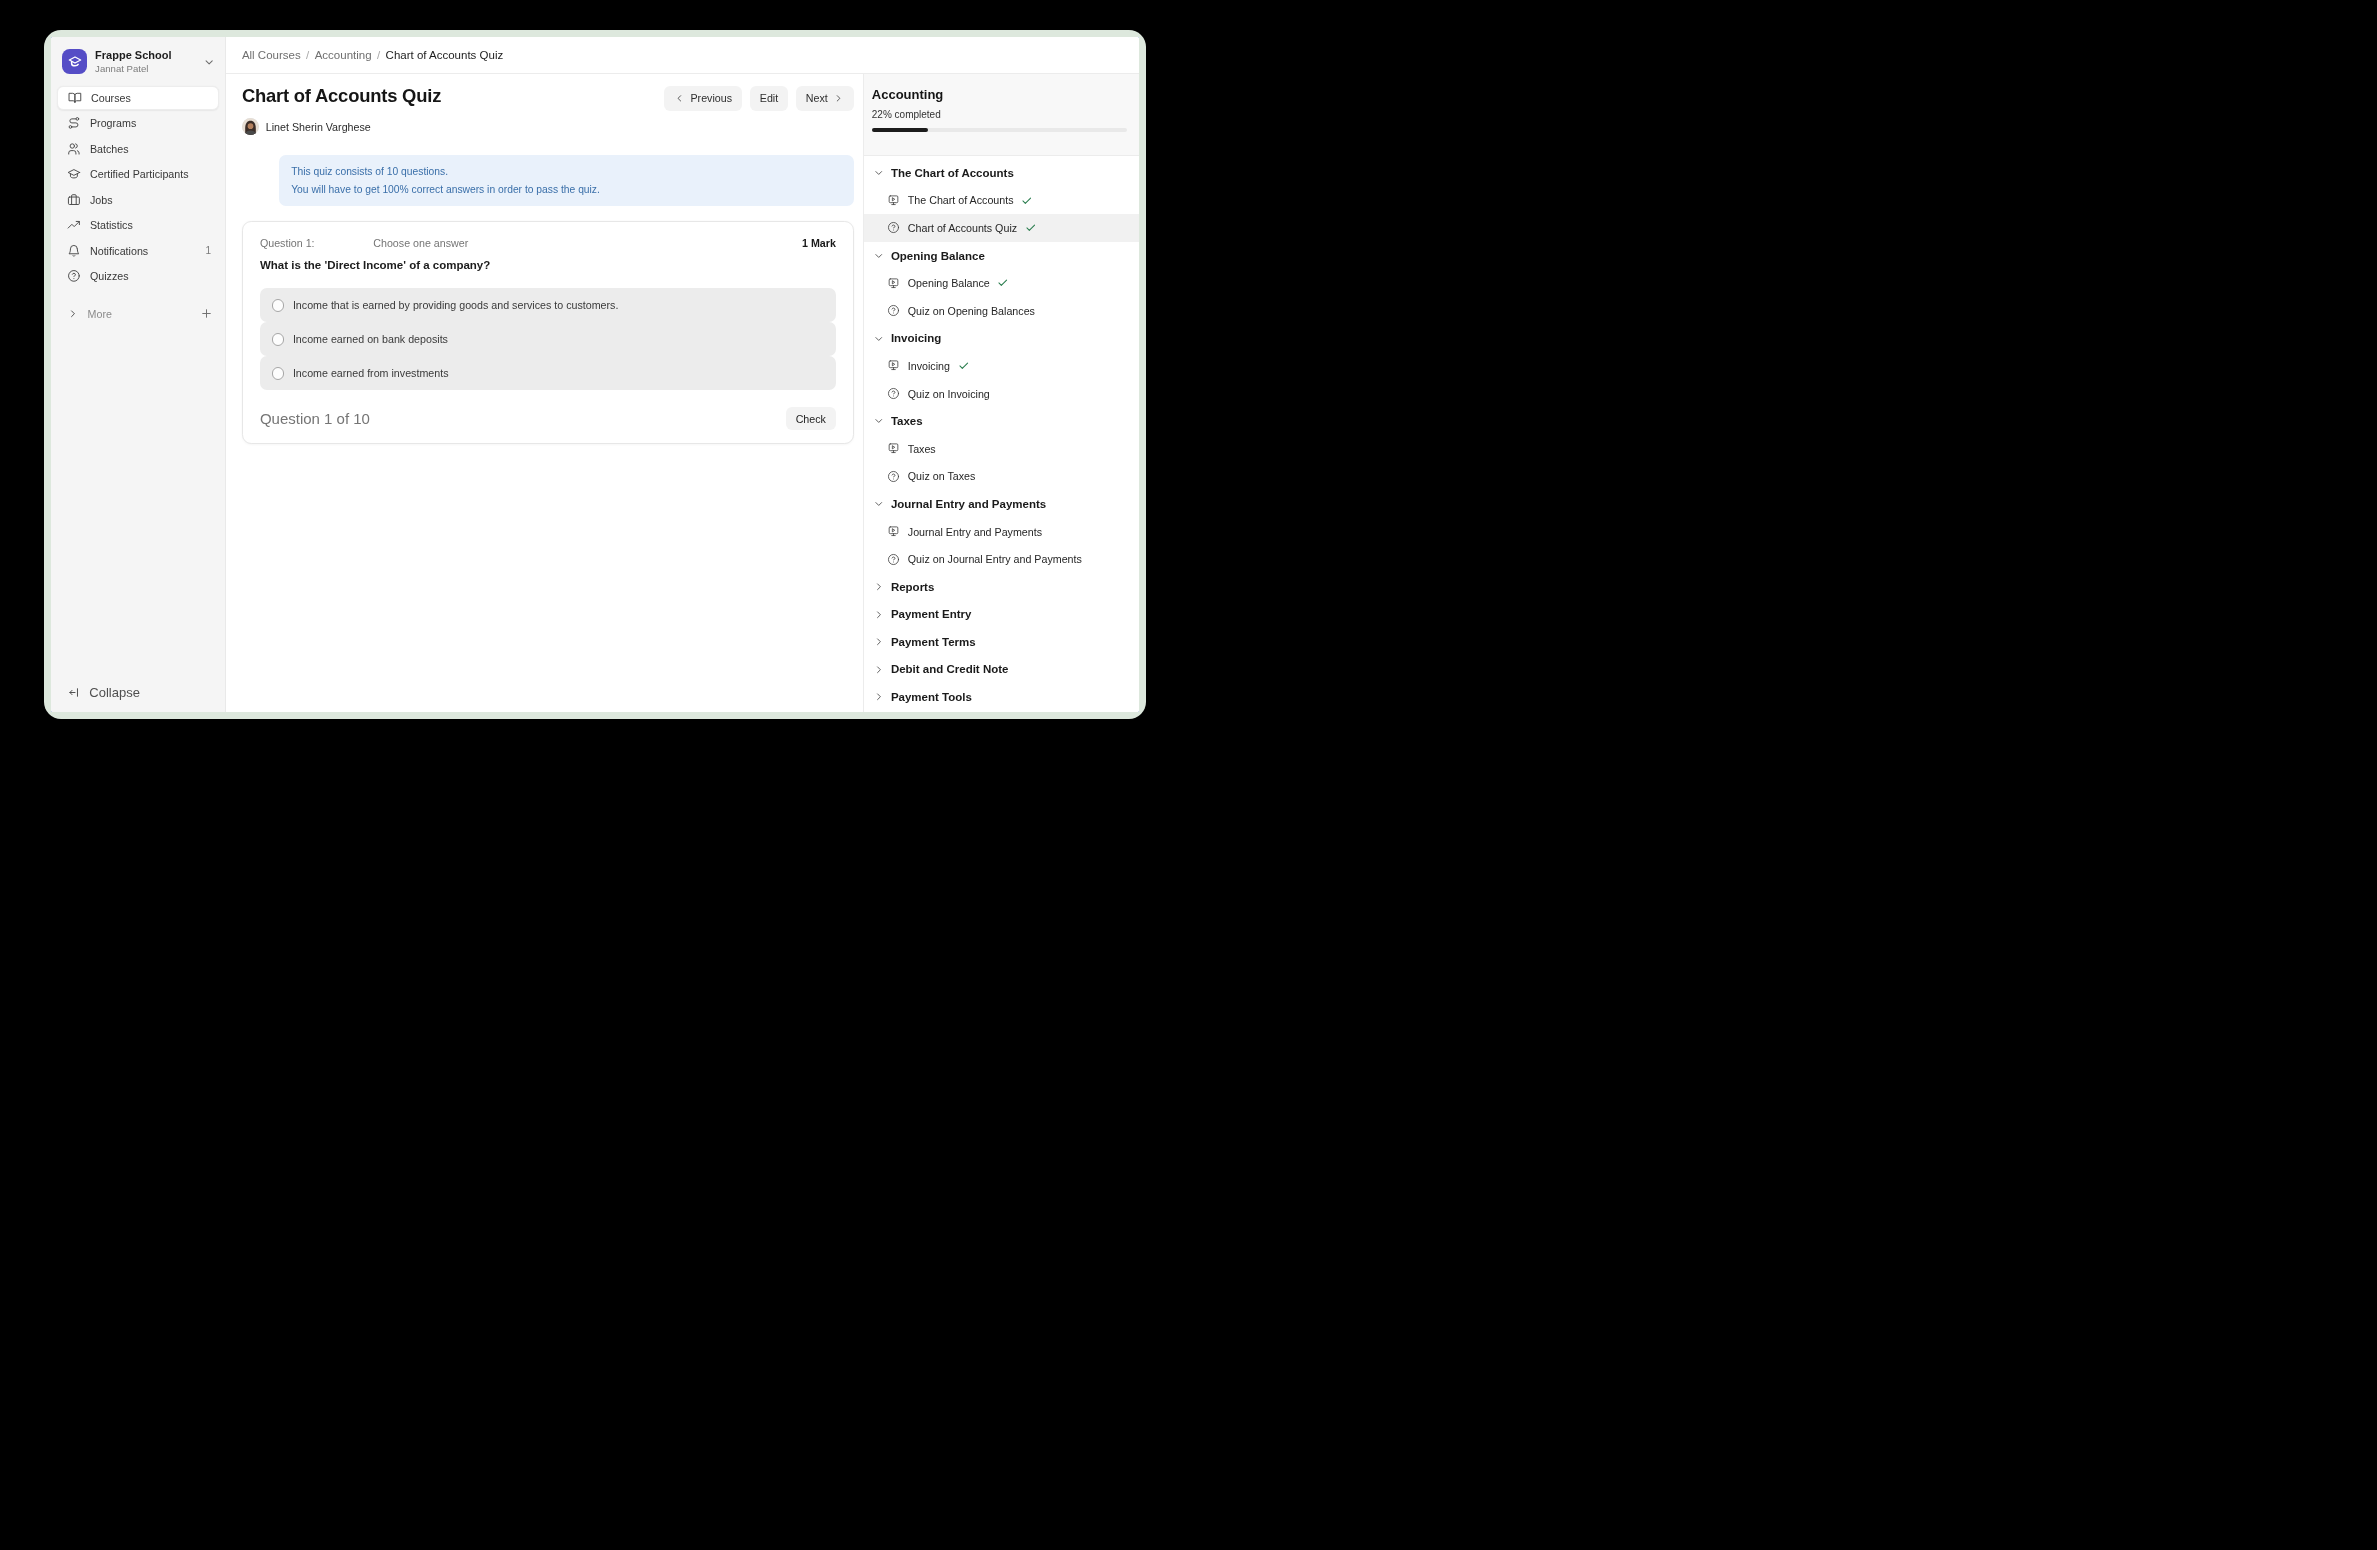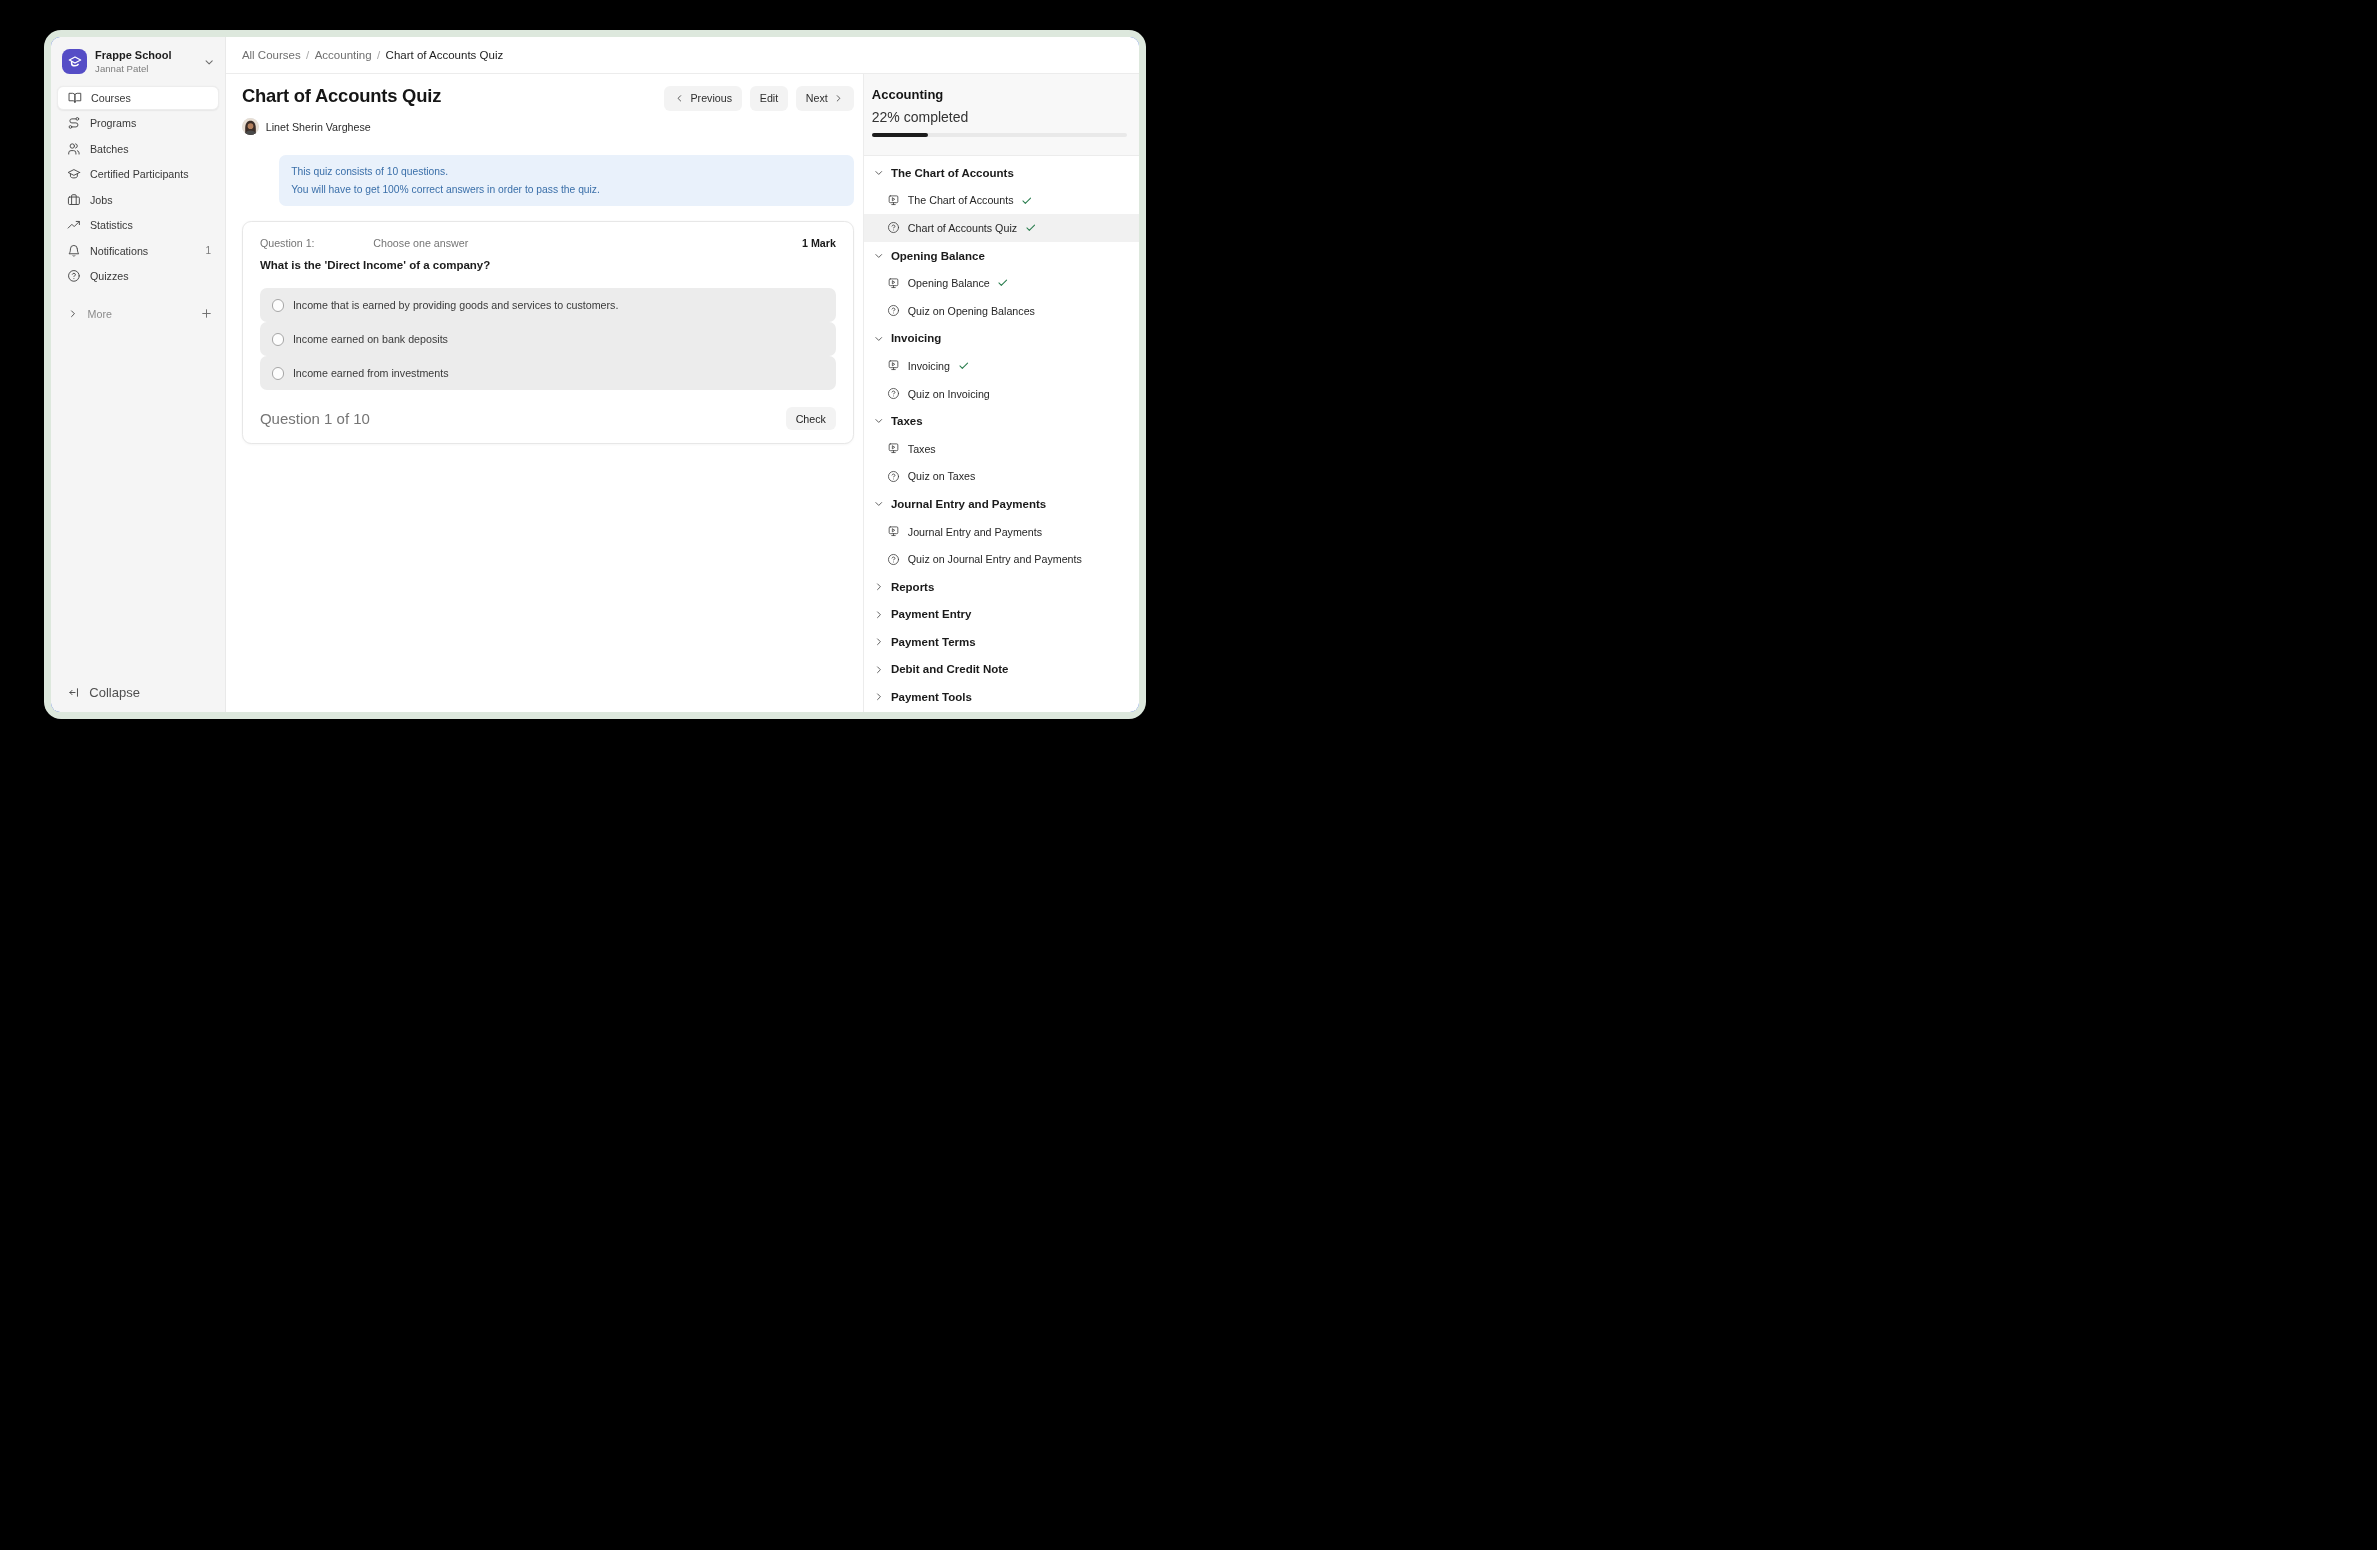--- a/index.html
+++ b/index.html
@@ -1,19 +1,19 @@
 <!DOCTYPE html>
 <html style="font-size:12.3px"><head>
 <meta charset="utf-8">
 <style>
   * { box-sizing: border-box; margin: 0; padding: 0; }
   html,body { width:1189px; height:775px; background:#000; font-family:"Liberation Sans", sans-serif; overflow:hidden; }
   .window { position:absolute; left:44px; top:30px; width:1102px; height:689px;
             background:#dde8dd; border-radius:17px; padding:6.9px; }
-  .app { width:100%; height:100%; background:#1d4ed8; border-radius:9px; display:flex; overflow:hidden; }
+  .app { width:100%; height:100%; background:#1d4ed8; border-radius:1px; display:flex; overflow:hidden; }
 
   
   .left-sidebar { width:175px; min-width:175px; background:#f5f5f5; border-right:0.8px solid #e9e9e9;
                   display:flex; flex-direction:column; }
   .ls-header { display:flex; align-items:center; gap:7.7px; padding:11.5px 9.2px 9.2px 11.5px; cursor:pointer; }
   .logo { width:25px; height:25px; min-width:25px; border-radius:7.7px; background:#554dc6;
           display:flex; align-items:center; justify-content:center; }
   .ls-names { flex:1; line-height:1.3; }
   .school-name { font-size:11px; font-weight:700; color:#1d1d1d; }
   .user-name { font-size:9.6px; color:#7c7c7c; }
@@ -68,21 +68,21 @@
   .q-progress { font-size:15px; color:#757575; }
   .check-btn { margin-left:auto; height:23px; padding:0 10px; background:#f3f3f3; border:none;
                border-radius:6.1px; font-size:10.7px; color:#1f1f1f; font-family:inherit; cursor:pointer; }
 
   
   .outline { width:276px; min-width:276px; border-left:0.8px solid #ececec; background:#fff;
              display:flex; flex-direction:column; }
   .outline-head { background:#f8f8f8; border-bottom:0.8px solid #ececec; height:82px; min-height:82px;
                   padding:13px 6.1px 0 7.7px; }
   .course-title { font-size:13px; font-weight:700; color:#141414; }
-  .course-progress-text { font-size:14px; color:#333; margin-top:6.9px; }
+  .course-progress-text { font-size:10px; color:#333; margin-top:6.9px; }
   .progress-track { height:3.8px; background:#e9e9e9; border-radius:3.1px; margin-top:8.4px;
                     margin-right:6.1px; position:relative; cursor:default; }
   .progress-fill { position:absolute; left:0; top:0; bottom:0; border-radius:3.1px; background:#1c1c1c; }
   .outline-list { flex:1; overflow:hidden; padding-top:3.1px; }
   .o-row { height:27.6px; display:flex; align-items:center; padding:0 7.7px 0 9.2px; cursor:pointer; }
   .o-row.active { background:#f1f1f1; }
   .o-chev { display:flex; color:#5a5a5a; margin-right:6.1px; }
   .o-section-label { font-size:11.5px; font-weight:600; color:#1a1a1a; }
   .o-item { padding-left:23px; }
   .o-item-icon { display:flex; color:#3f3f3f; margin-right:7.7px; }

